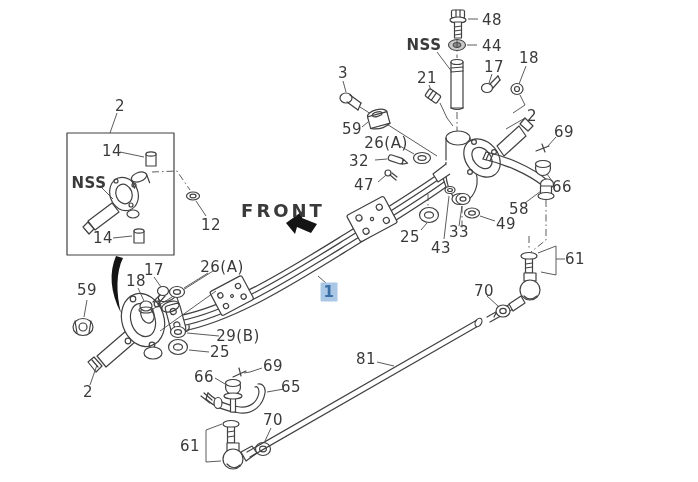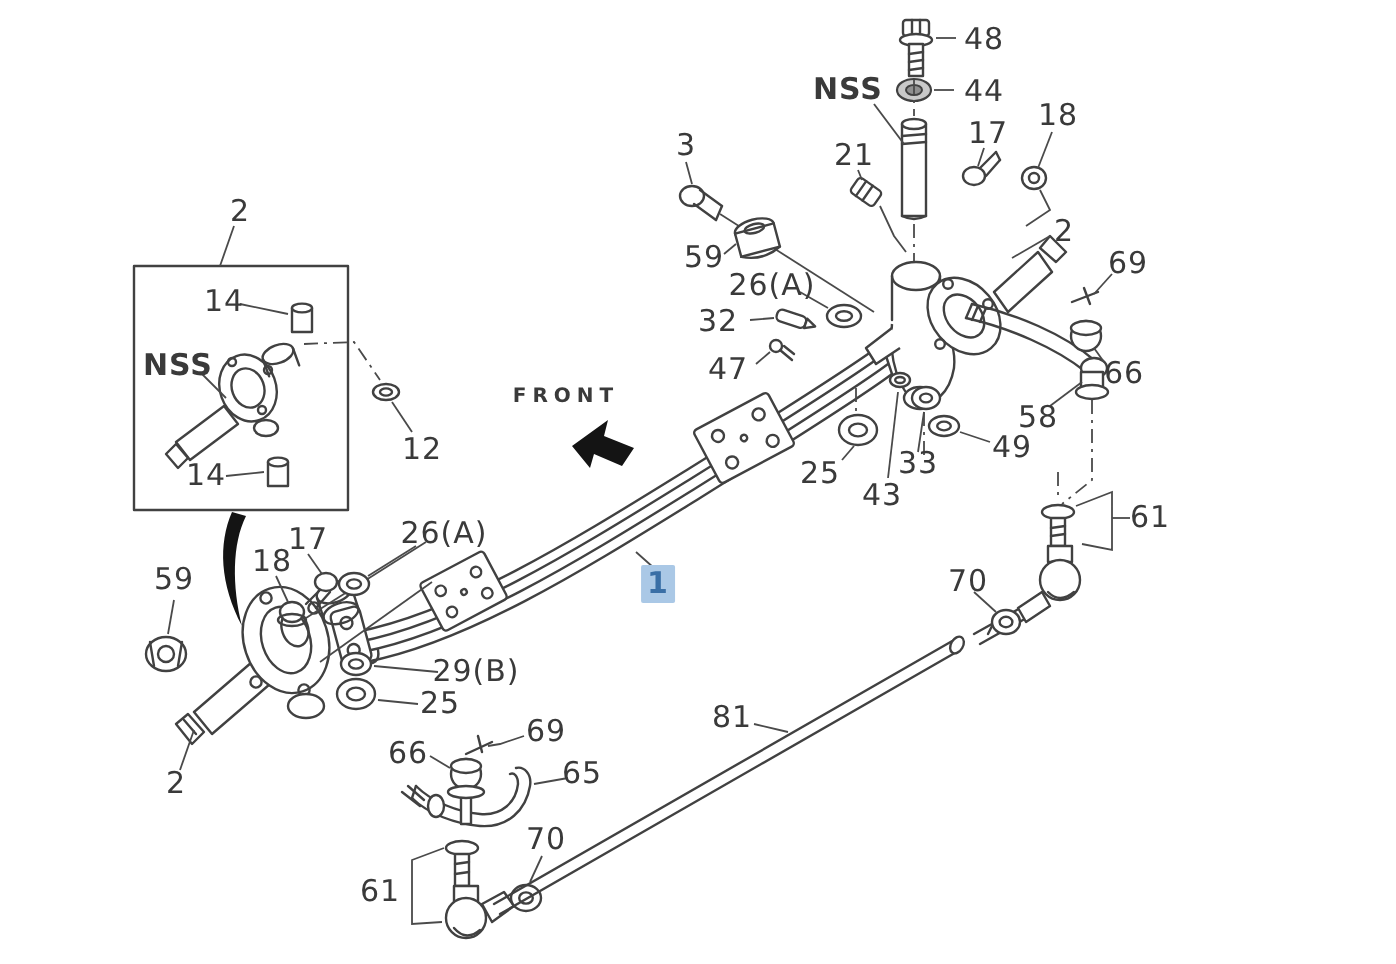--- a/index.html
+++ b/index.html
@@ -2,21 +2,21 @@
 <html><head>
 <meta charset="utf-8">
 <style>
   html,body{margin:0;padding:0;background:#ffffff;}
   .stage{position:relative;width:670px;height:482px;background:#fff;overflow:hidden;
          font-family:"DejaVu Sans",sans-serif;}
   .stage svg{position:absolute;left:0;top:0;}
   .lbl{position:absolute;transform:translate(-50%,-50%);font-size:15px;line-height:1;
        color:#3a3a3a;white-space:nowrap;letter-spacing:0.5px;cursor:pointer;user-select:none;}
   .lbl.static{cursor:default;font-weight:bold;}
-  .lbl.front{letter-spacing:3px;font-size:10px;}
+  .lbl.front{letter-spacing:3px;font-size:18px;margin-top:12px;}
   .lbl.hl{background:#aac8e6;color:#3a6fa6;font-weight:bold;padding:2px 3px;border-radius:1px;}
   .ln{fill:none;stroke:#414141;stroke-width:1.2;stroke-linecap:round;stroke-linejoin:round;}
   .fw{fill:#ffffff;stroke:#414141;stroke-width:1.2;stroke-linejoin:round;}
   .fg{fill:#c9c9c9;stroke:#414141;stroke-width:1.1;}
   .fd{fill:#8f8f8f;stroke:#414141;stroke-width:1;}
   .thin{fill:none;stroke:#4a4a4a;stroke-width:0.9;}
   .dash{fill:none;stroke:#4a4a4a;stroke-width:0.9;stroke-dasharray:7 3 1.5 3;}
   .blk{fill:#141414;stroke:none;}
 </style>
 </head>

